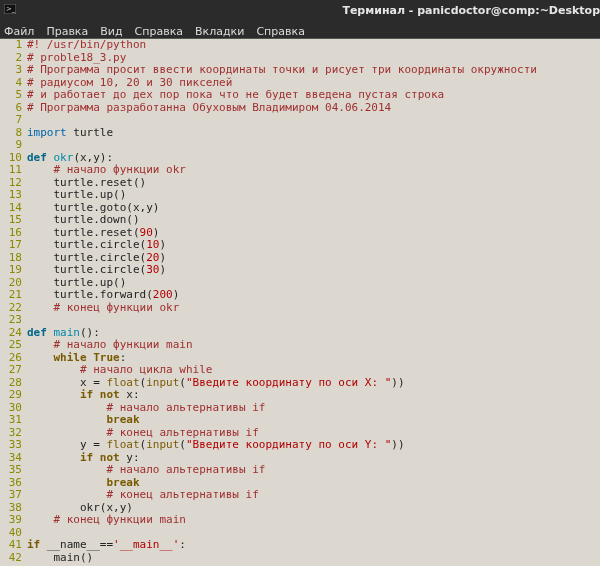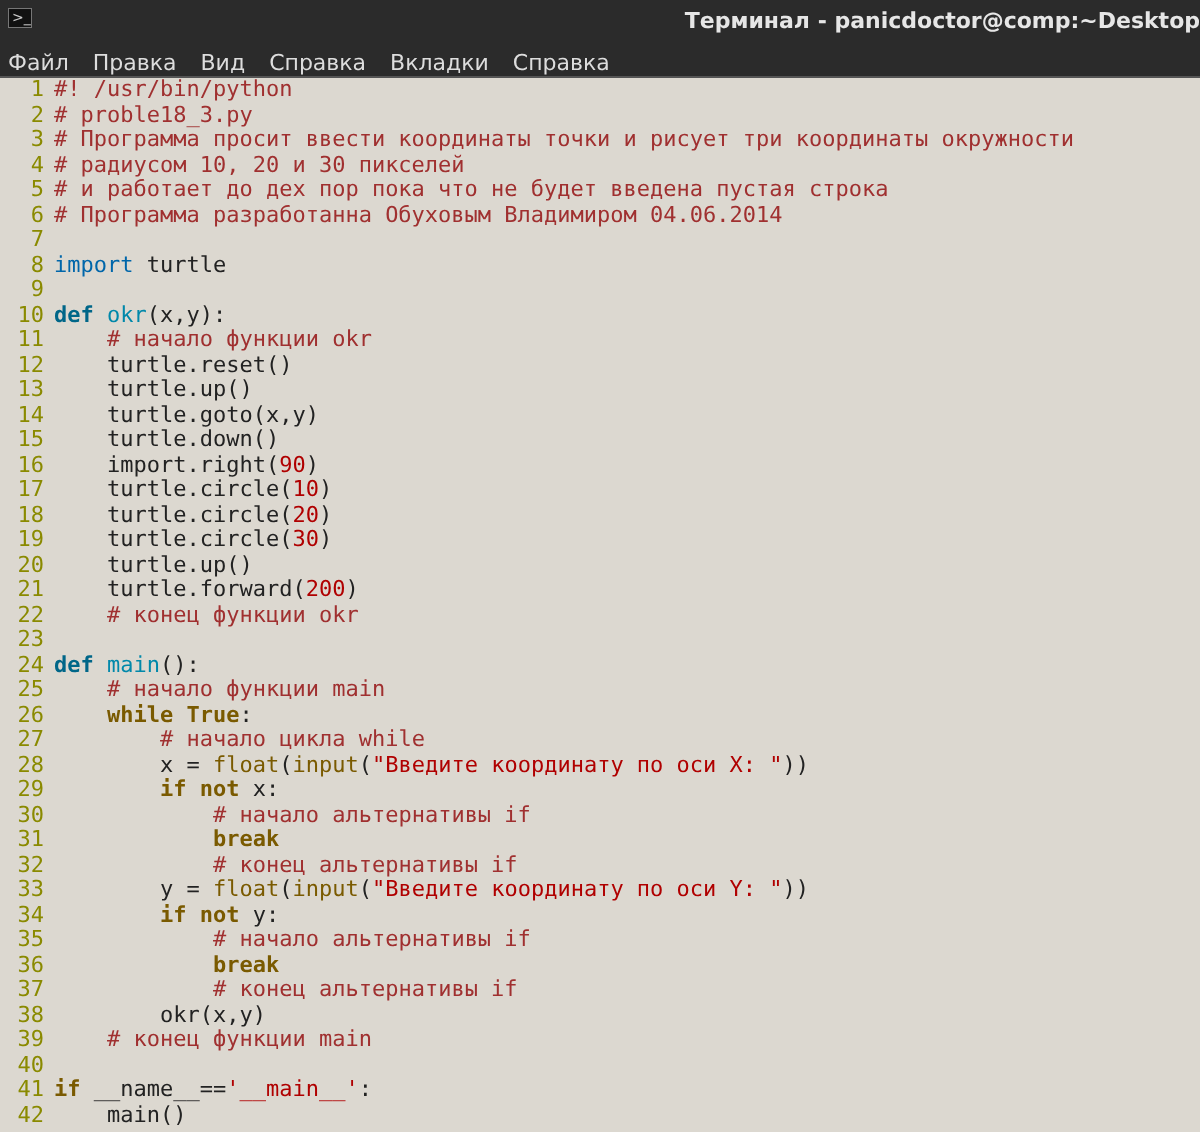--- a/index.html
+++ b/index.html
@@ -53,21 +53,21 @@
     <div class="line"><span class="gutter">6</span><span class="code"><span class="c-comment"># Программа разработанна Обуховым Владимиром 04.06.2014</span></span></div>
     <div class="line"><span class="gutter">7</span><span class="code"><span></span></span></div>
     <div class="line"><span class="gutter">8</span><span class="code"><span class="c-kw">import</span><span> turtle</span></span></div>
     <div class="line"><span class="gutter">9</span><span class="code"><span></span></span></div>
     <div class="line"><span class="gutter">10</span><span class="code"><span class="c-def">def</span><span> </span><span class="c-fn">okr</span><span>(x,y):</span></span></div>
     <div class="line"><span class="gutter">11</span><span class="code"><span>    </span><span class="c-comment"># начало функции okr</span></span></div>
     <div class="line"><span class="gutter">12</span><span class="code"><span>    turtle.reset()</span></span></div>
     <div class="line"><span class="gutter">13</span><span class="code"><span>    turtle.up()</span></span></div>
     <div class="line"><span class="gutter">14</span><span class="code"><span>    turtle.goto(x,y)</span></span></div>
     <div class="line"><span class="gutter">15</span><span class="code"><span>    turtle.down()</span></span></div>
-    <div class="line"><span class="gutter">16</span><span class="code"><span>    import.right(</span><span class="c-num">90</span><span>)</span></span></div>
+    <div class="line"><span class="gutter">16</span><span class="code"><span>    turtle.reset(</span><span class="c-num">90</span><span>)</span></span></div>
     <div class="line"><span class="gutter">17</span><span class="code"><span>    turtle.circle(</span><span class="c-num">10</span><span>)</span></span></div>
     <div class="line"><span class="gutter">18</span><span class="code"><span>    turtle.circle(</span><span class="c-num">20</span><span>)</span></span></div>
     <div class="line"><span class="gutter">19</span><span class="code"><span>    turtle.circle(</span><span class="c-num">30</span><span>)</span></span></div>
     <div class="line"><span class="gutter">20</span><span class="code"><span>    turtle.up()</span></span></div>
     <div class="line"><span class="gutter">21</span><span class="code"><span>    turtle.forward(</span><span class="c-num">200</span><span>)</span></span></div>
     <div class="line"><span class="gutter">22</span><span class="code"><span>    </span><span class="c-comment"># конец функции okr</span></span></div>
     <div class="line"><span class="gutter">23</span><span class="code"><span></span></span></div>
     <div class="line"><span class="gutter">24</span><span class="code"><span class="c-def">def</span><span> </span><span class="c-fn">main</span><span>():</span></span></div>
     <div class="line"><span class="gutter">25</span><span class="code"><span>    </span><span class="c-comment"># начало функции main</span></span></div>
     <div class="line"><span class="gutter">26</span><span class="code"><span>    </span><span class="c-kw2">while</span><span> </span><span class="c-bool">True</span><span>:</span></span></div>

